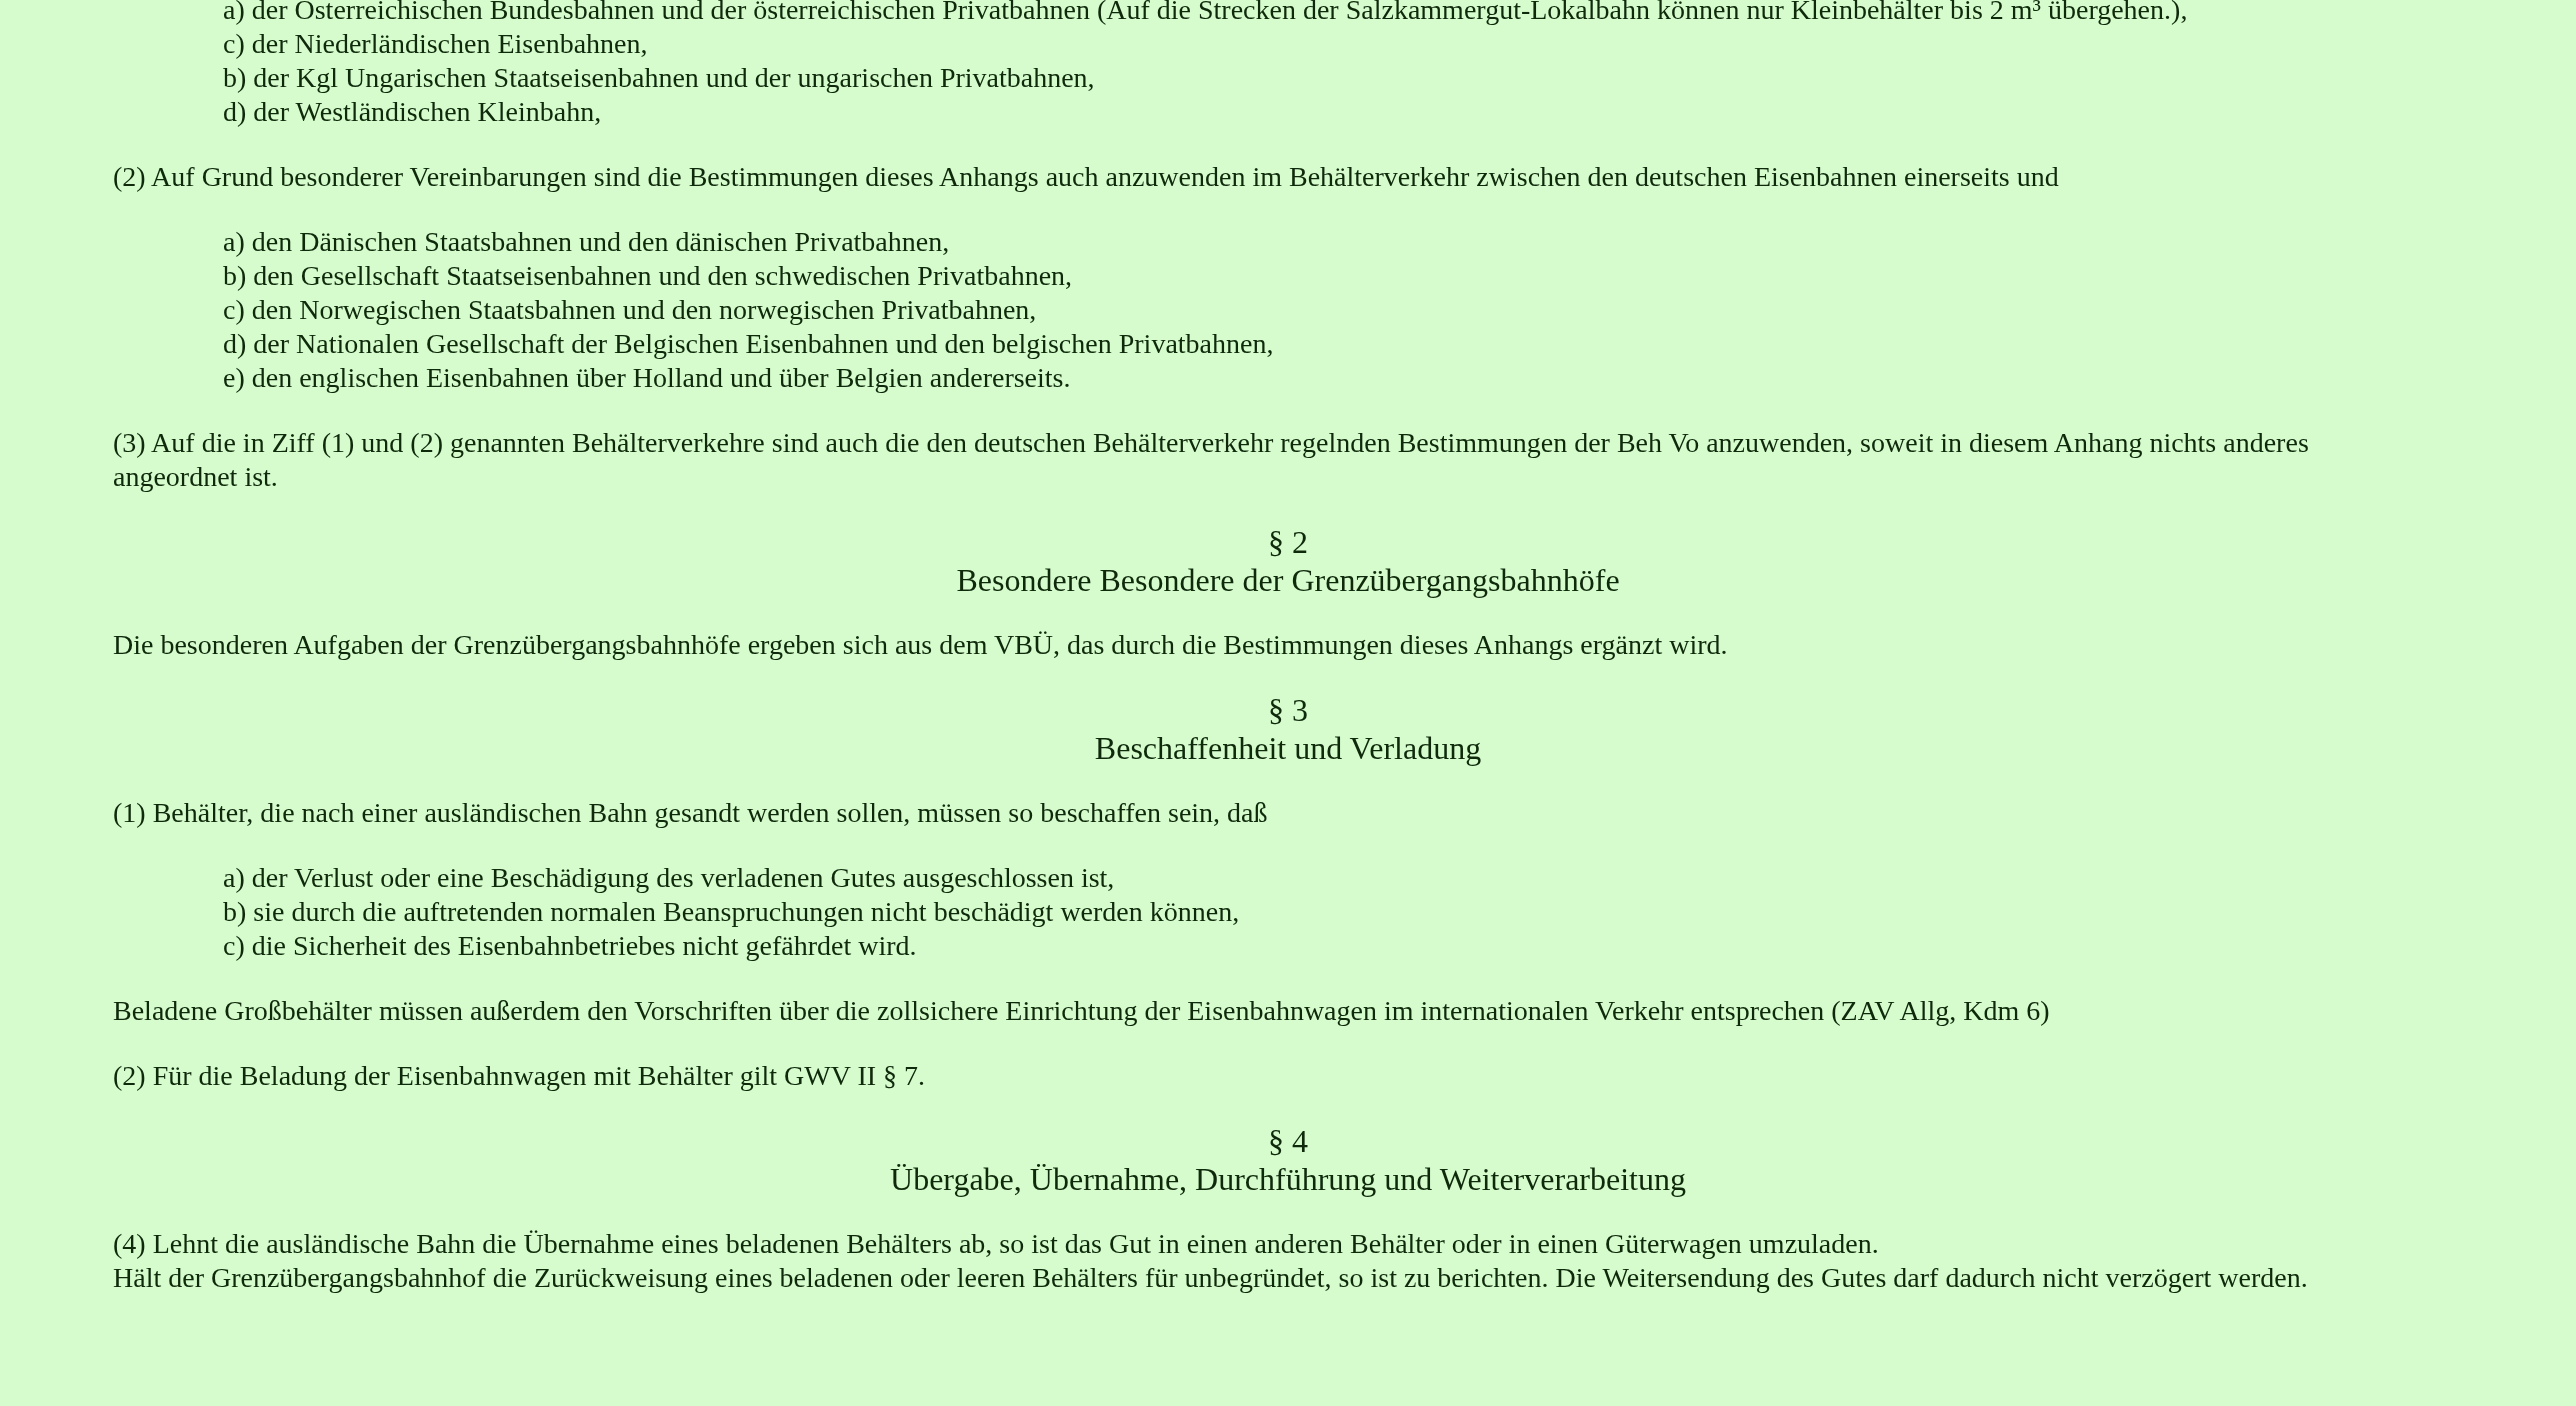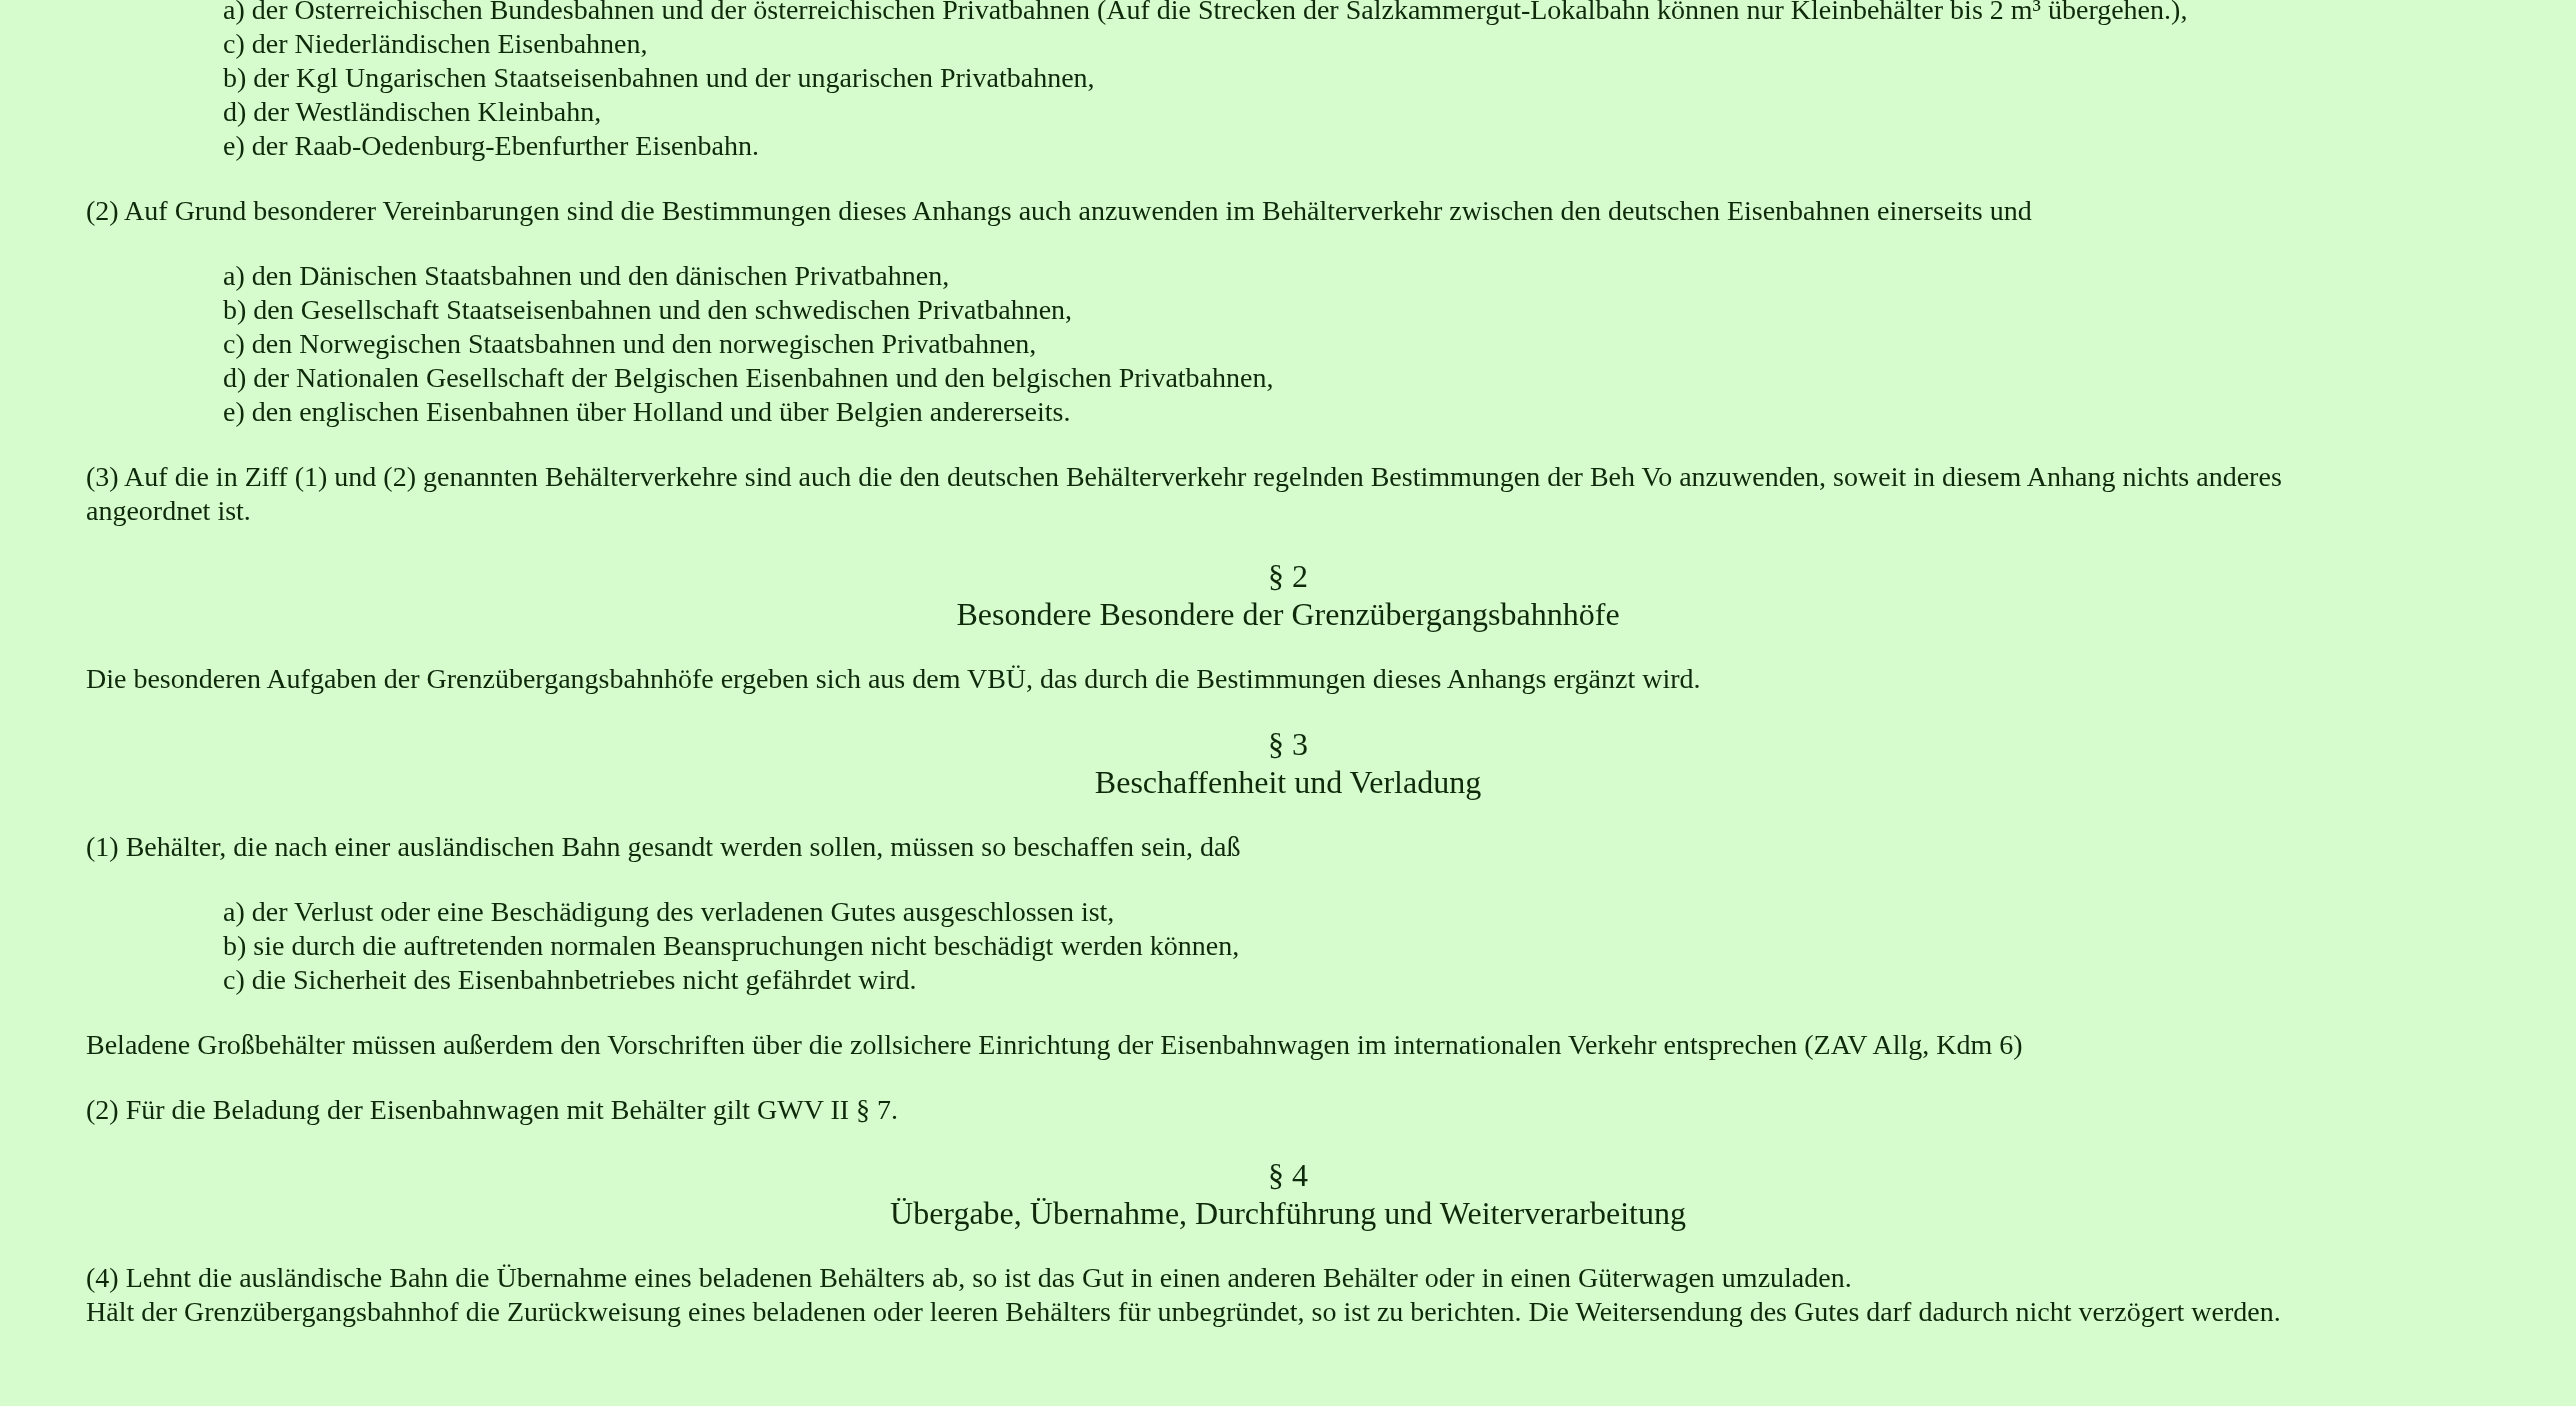--- a/index.html
+++ b/index.html
@@ -18,21 +18,21 @@
       line-height: 34px;
     }
     .page {
       position: absolute;
       left: 0;
       top: -7.3px;
       width: 2576px;
     }
     .para {
       margin: 0;
-      padding-left: 86px;
+      padding-left: 113px;
       padding-right: 227px;
     }
     .list {
       margin: 0;
       padding-left: 223px;
       list-style: none;
     }
     .list li {
       margin: 0;
     }
@@ -49,21 +49,20 @@
 </head>
 <body>
 
 <div class="page">
 
   <ul class="list">
     <li>a) der Österreichischen Bundesbahnen und der österreichischen Privatbahnen (Auf die Strecken der Salzkammergut-Lokalbahn können nur Kleinbehälter bis 2 m³ übergehen.),</li>
     <li>c) der Niederländischen Eisenbahnen,</li>
     <li>b) der Kgl Ungarischen Staatseisenbahnen und der ungarischen Privatbahnen,</li>
     <li>d) der Westländischen Kleinbahn,</li>
-    <li>e) der Raab-Oedenburg-Ebenfurther Eisenbahn.</li>
   </ul>
 
   <div class="gap-m"></div>
   <p class="para">(2) Auf Grund besonderer Vereinbarungen sind die Bestimmungen dieses Anhangs auch anzuwenden im Behälterverkehr zwischen den deutschen Eisenbahnen einerseits und</p>
 
   <div class="gap-m"></div>
   <ul class="list">
     <li>a) den Dänischen Staatsbahnen und den dänischen Privatbahnen,</li>
     <li>b) den Gesellschaft Staatseisenbahnen und den schwedischen Privatbahnen,</li>
     <li>c) den Norwegischen Staatsbahnen und den norwegischen Privatbahnen,</li>

